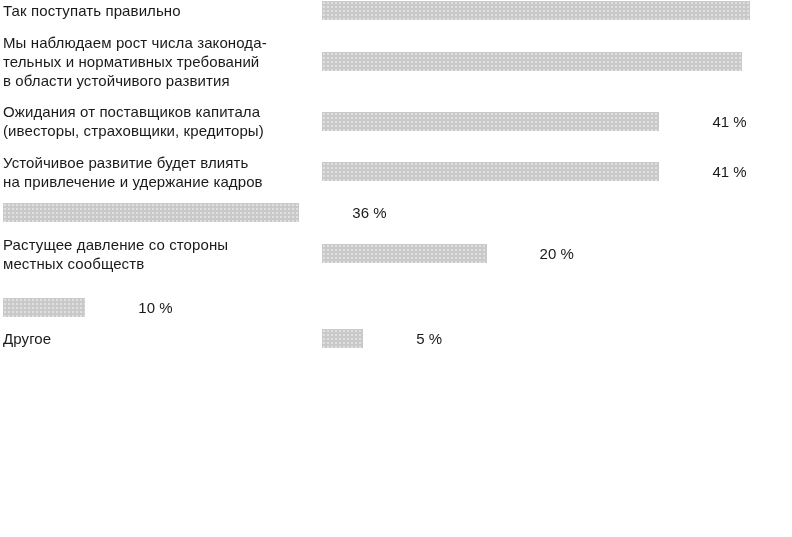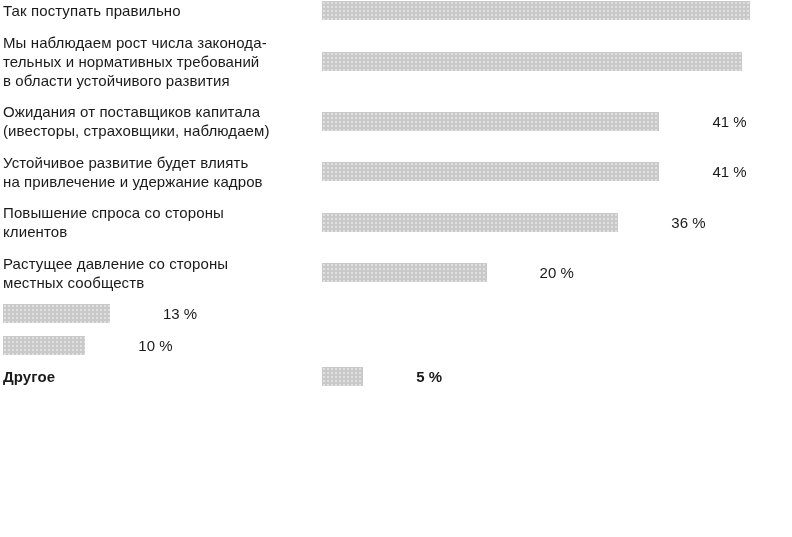--- a/index.html
+++ b/index.html
@@ -20,21 +20,20 @@
     height: 537px;
     padding: 1px 0 0 3px;
   }
   .row {
     display: flex;
     align-items: center;
     margin-bottom: 12.5px;
   }
   .row:last-child {
     margin-bottom: 16px;
-    font-weight: bold;
   }
   .label {
     flex: 0 0 319px;
     font-size: 15px;
     line-height: 19px;
     white-space: pre-line;
     letter-spacing: 0.1px;
   }
   .bar-area {
     display: flex;
@@ -75,60 +74,54 @@
 тельных и нормативных требований
 в области устойчивого развития</div>
       <div class="bar-area">
         <div class="bar" style="width: 419.769px; background-color: rgb(201, 201, 201);"></div>
         <div class="pct">51 %</div>
       </div>
     </div>
 
     <div class="row">
       <div class="label">Ожидания от поставщиков капитала
-(ивесторы, страховщики, наблюдаем)</div>
+(ивесторы, страховщики, кредиторы)</div>
       <div class="bar-area">
         <div class="bar" style="width: 337.462px; background-color: rgb(201, 201, 201);"></div>
         <div class="pct">41 %</div>
       </div>
     </div>
 
     <div class="row">
       <div class="label">Устойчивое развитие будет влиять
 на привлечение и удержание кадров</div>
       <div class="bar-area">
         <div class="bar" style="width: 337.462px; background-color: rgb(201, 201, 201);"></div>
         <div class="pct">41 %</div>
       </div>
     </div>
 
     <div class="row">
-      <div class="label">Повышение спроса со стороны
-клиентов</div>
       <div class="bar-area">
         <div class="bar" style="width: 296.308px; background-color: rgb(201, 201, 201);"></div>
         <div class="pct">36 %</div>
       </div>
     </div>
 
     <div class="row">
       <div class="label">Растущее давление со стороны
 местных сообществ</div>
       <div class="bar-area">
         <div class="bar" style="width: 164.615px; background-color: rgb(201, 201, 201);"></div>
         <div class="pct">20 %</div>
       </div>
     </div>
 
 
     <div class="row">
-      <div class="bar-area">
-        <div class="bar" style="width: 107px; background-color: rgb(201, 201, 201);"></div>
-        <div class="pct">13 %</div>
-      </div>
     </div>
 
     <div class="row">
       <div class="bar-area">
         <div class="bar" style="width: 82.3077px; background-color: rgb(201, 201, 201);"></div>
         <div class="pct">10 %</div>
       </div>
     </div>
 
     <div class="row">

